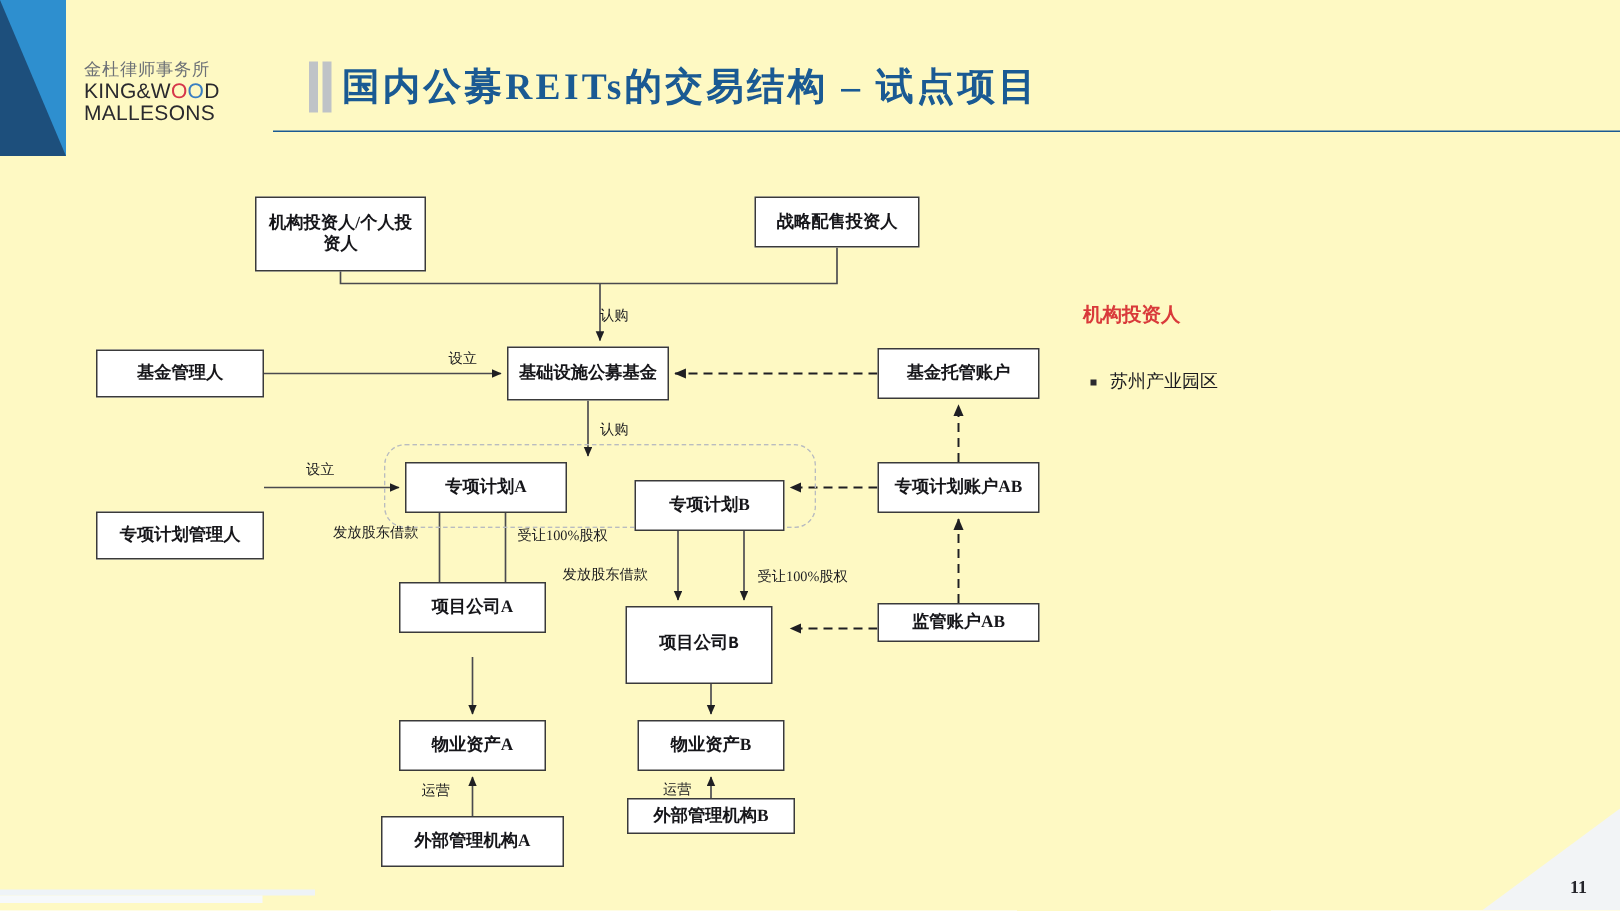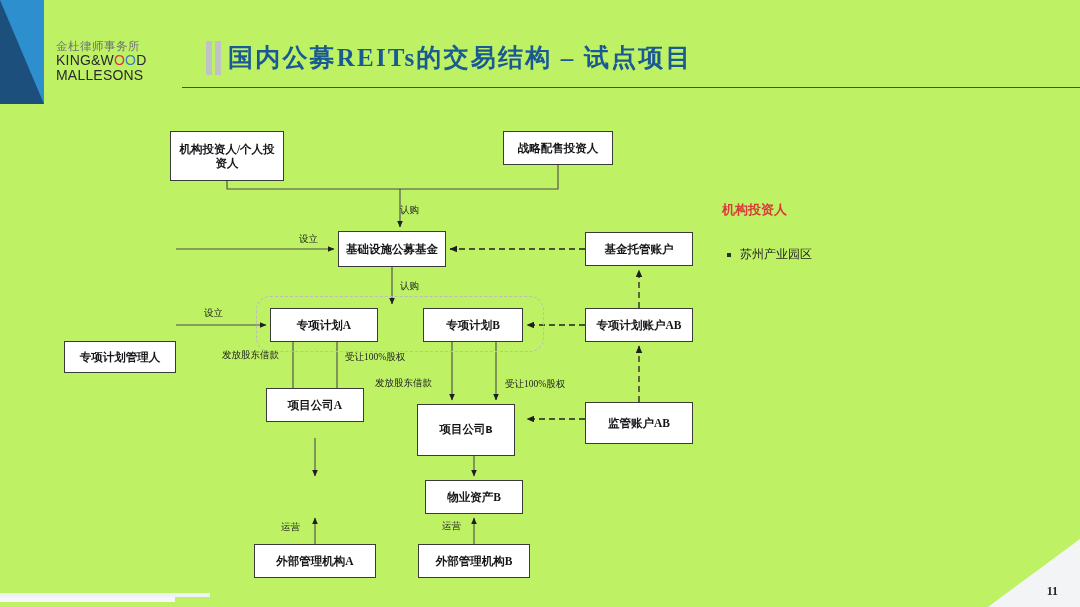--- a/index.html
+++ b/index.html
@@ -2,21 +2,21 @@
 <html><head>
 <meta charset="utf-8">
 <style>
   * { box-sizing: border-box; margin: 0; padding: 0; }
   html, body {
     width: 1080px; height: 607px;
     background: #ffffff;
     font-family: "Liberation Serif", "DejaVu Serif", serif;
     overflow: hidden;
   }
-  #slide { position: relative; width: 1080px; height: 607px; background: #bef264; }
+  #slide { position: relative; width: 1080px; height: 607px; background: #fef9c3; }
 
   
   .logo-mark { position: absolute; left: 0; top: 0; width: 44px; height: 104px; }
   .logo-text { position: absolute; left: 56px; top: 40px; width: 120px; }
   .logo-cn {
     font-family: "DejaVu Sans", sans-serif;
     font-size: 11.5px; color: #6e7277; letter-spacing: .5px;
     line-height: 1.1; white-space: nowrap;
   }
   .logo-en {
@@ -173,54 +173,60 @@
     </svg>
 
     <div class="group-dash" style="left:256px; top:296px; width:288px; height:56px;"></div>
 
     <div class="node" style="left:170px; top:131px; width:114px; height:50px;">
       <span>机构投资人/个人投资人</span>
     </div>
     <div class="node" style="left:503px; top:131px; width:110px; height:34px;">
       <span>战略配售投资人</span>
     </div>
+    <div class="node" style="left:64px; top:233px; width:112px; height:32px;">
+      <span>基金管理人</span>
+    </div>
     <div class="node" style="left:338px; top:231px; width:108px; height:36px;">
       <span>基础设施公募基金</span>
     </div>
     <div class="node" style="left:585px; top:232px; width:108px; height:34px;">
       <span>基金托管账户</span>
     </div>
     <div class="node" style="left:64px; top:309px; width:112px; height:32px;margin-top:32px;">
       <span>专项计划管理人</span>
     </div>
     <div class="node" style="left:270px; top:308px; width:108px; height:34px;">
       <span>专项计划A</span>
     </div>
-    <div class="node" style="left:423px; top:308px; width:100px; height:34px;align-items:center;">
+    <div class="node" style="left:423px; top:320px; width:100px; height:34px;align-items:center;">
       <span>专项计划B</span>
     </div>
     <div class="node" style="left:585px; top:308px; width:108px; height:34px;">
       <span>专项计划账户AB</span>
     </div>
     <div class="node" style="left:266px; top:388px; width:98px; height:34px;">
       <span>项目公司A</span>
     </div>
     <div class="node" style="left:417px; top:404px; width:98px; height:52px;font-family:Liberation Mono, monospace;">
       <span>项目公司B</span>
     </div>
-    <div class="node" style="left:585px; top:402px; width:108px; height:42px;">
+    <div class="node" style="left:585px; top:402px; width:108px; height:26px;">
       <span>监管账户AB</span>
+    </div>
+    <div class="node" style="left:266px; top:480px; width:98px; height:34px;">
+      <span>物业资产A</span>
     </div>
     <div class="node" style="left:425px; top:480px; width:98px; height:34px;">
       <span>物业资产B</span>
     </div>
     <div class="node" style="left:254px; top:544px; width:122px; height:34px;">
       <span>外部管理机构A</span>
     </div>
-    <div class="node" style="left:418px; top:544px; width:112px; height:34px;">
+    <div class="node" style="left:418px; top:532px; width:112px; height:24px;">
       <span>外部管理机构B</span>
     </div>
 
     <div class="edge-label" style="left:400px; top:204px;">认购</div>
     <div class="edge-label" style="left:299px; top:233px;">设立</div>
     <div class="edge-label" style="left:400px; top:280px;">认购</div>
     <div class="edge-label" style="left:204px; top:307px;">设立</div>
     <div class="edge-label" style="left:222px; top:349px;">发放股东借款</div>
     <div class="edge-label" style="left:345px; top:351px;">受让100%股权</div>
     <div class="edge-label" style="left:375px; top:377px;">发放股东借款</div>

